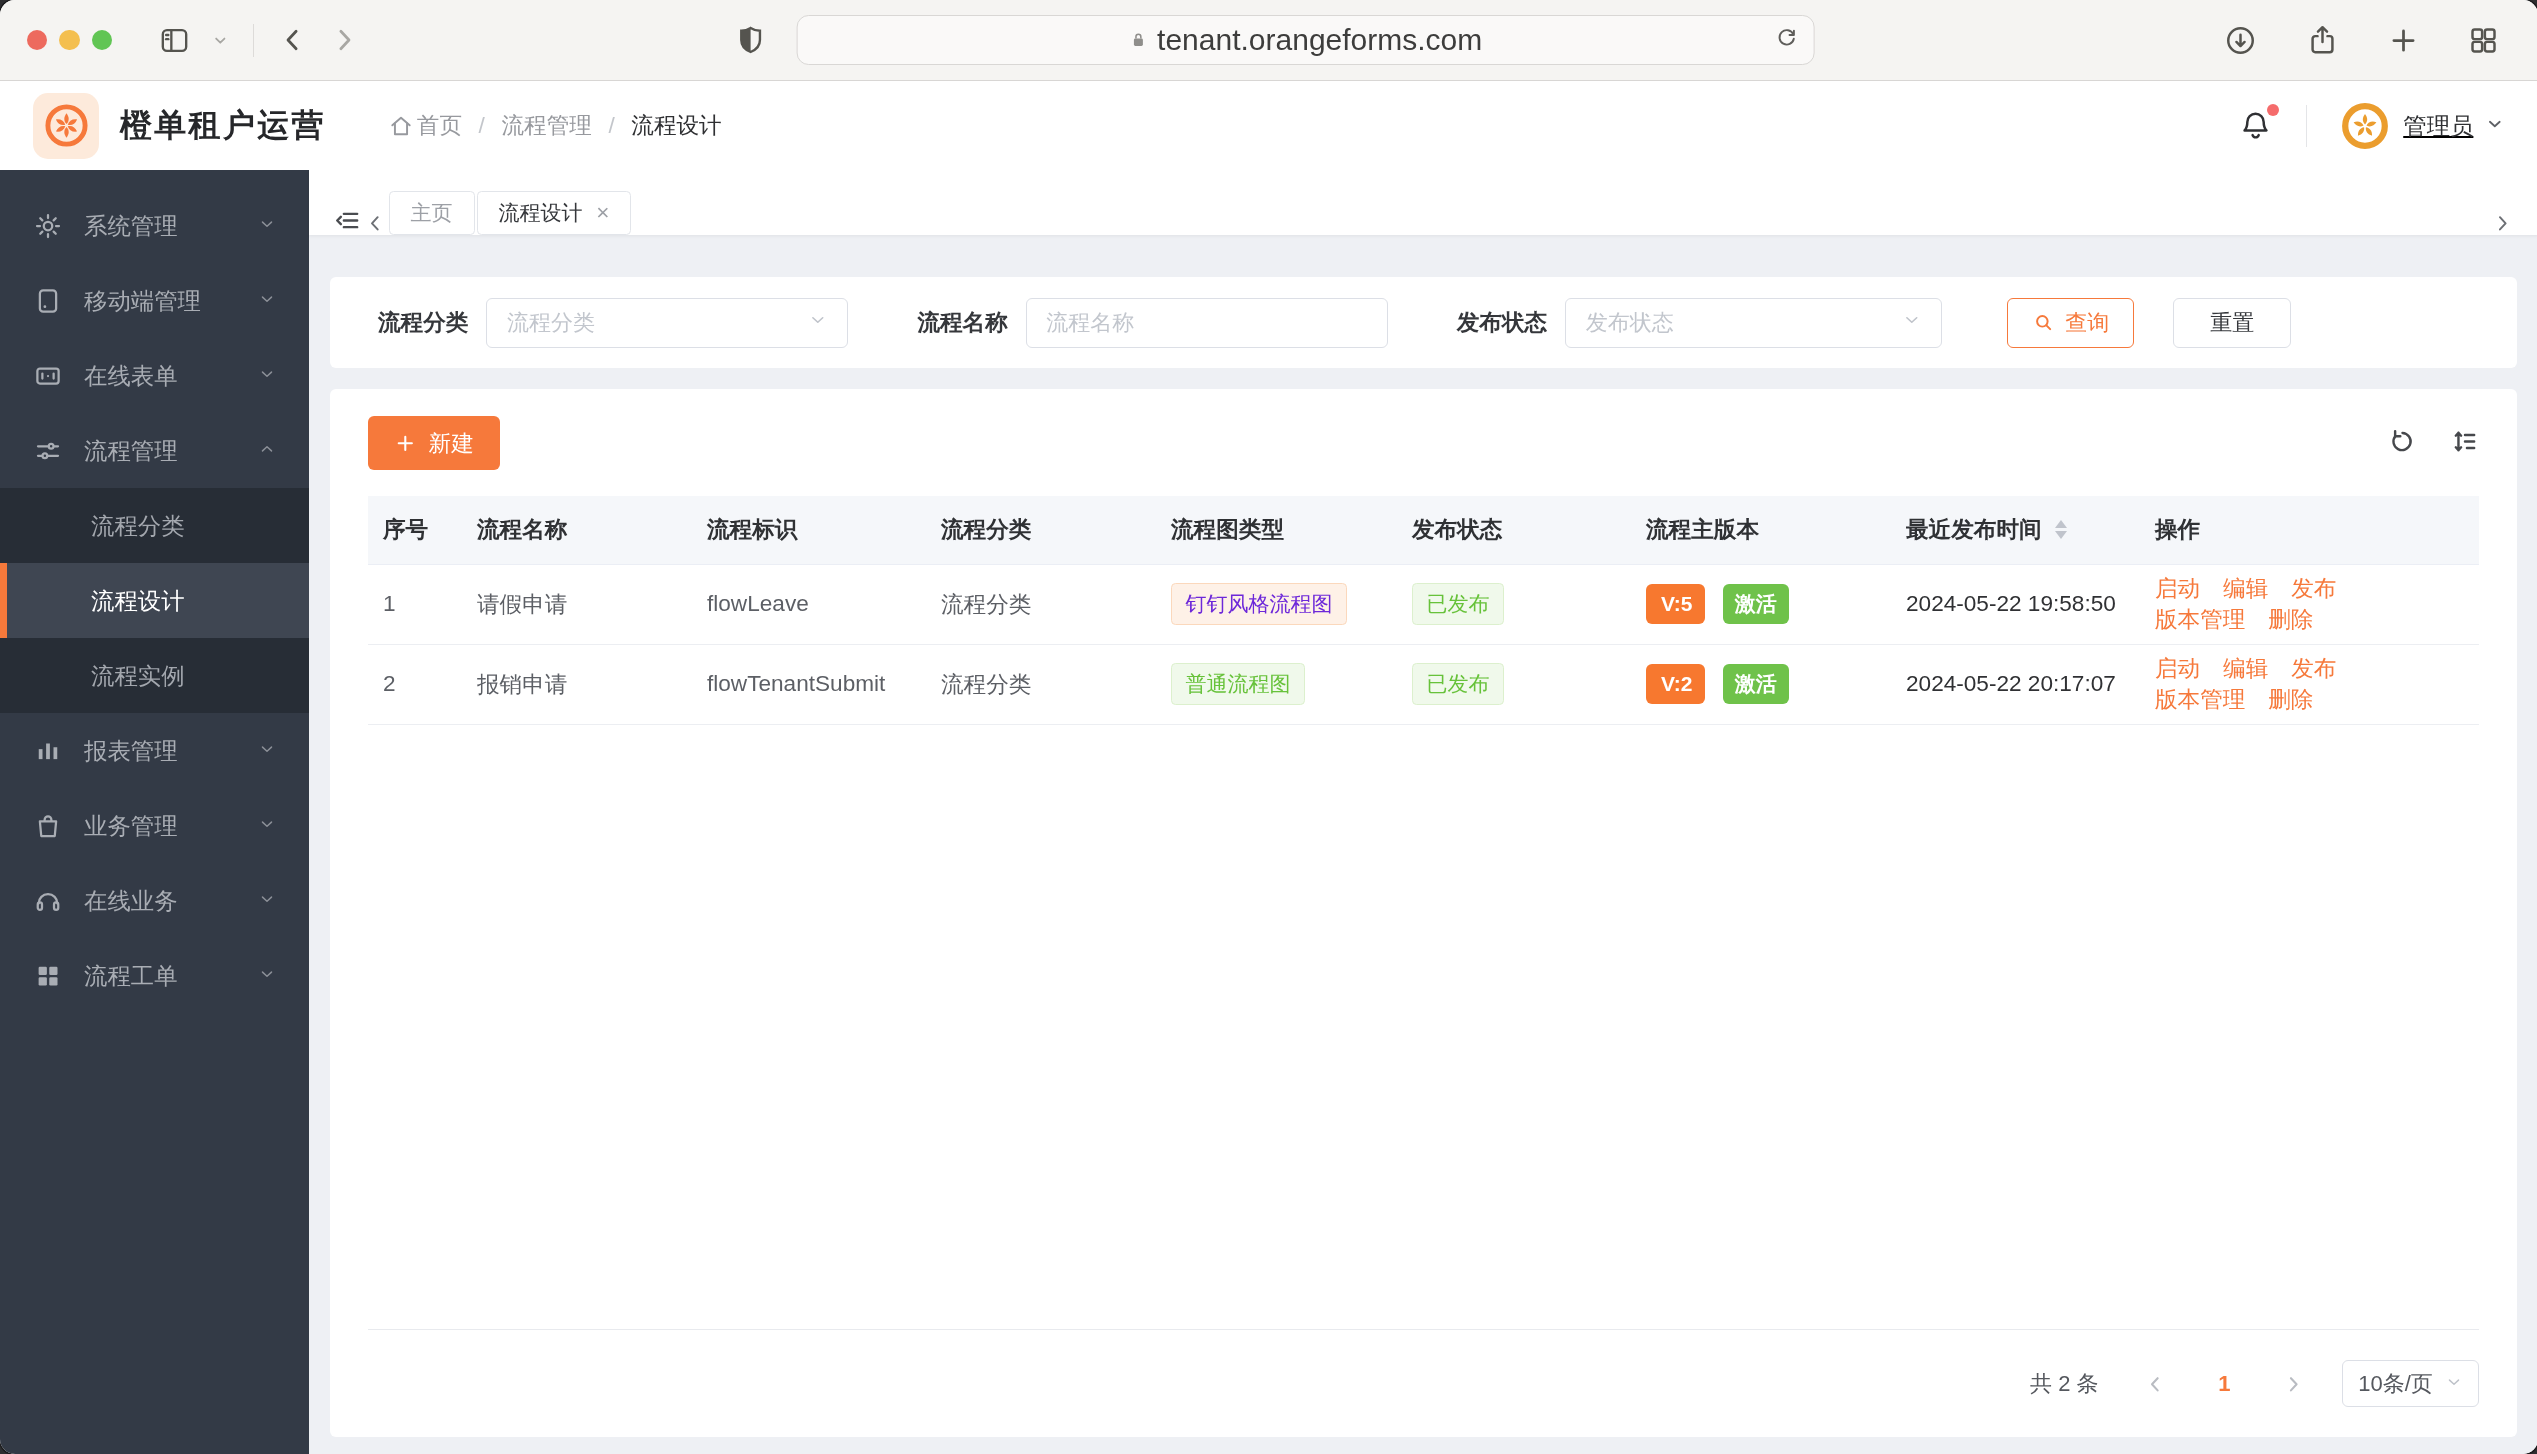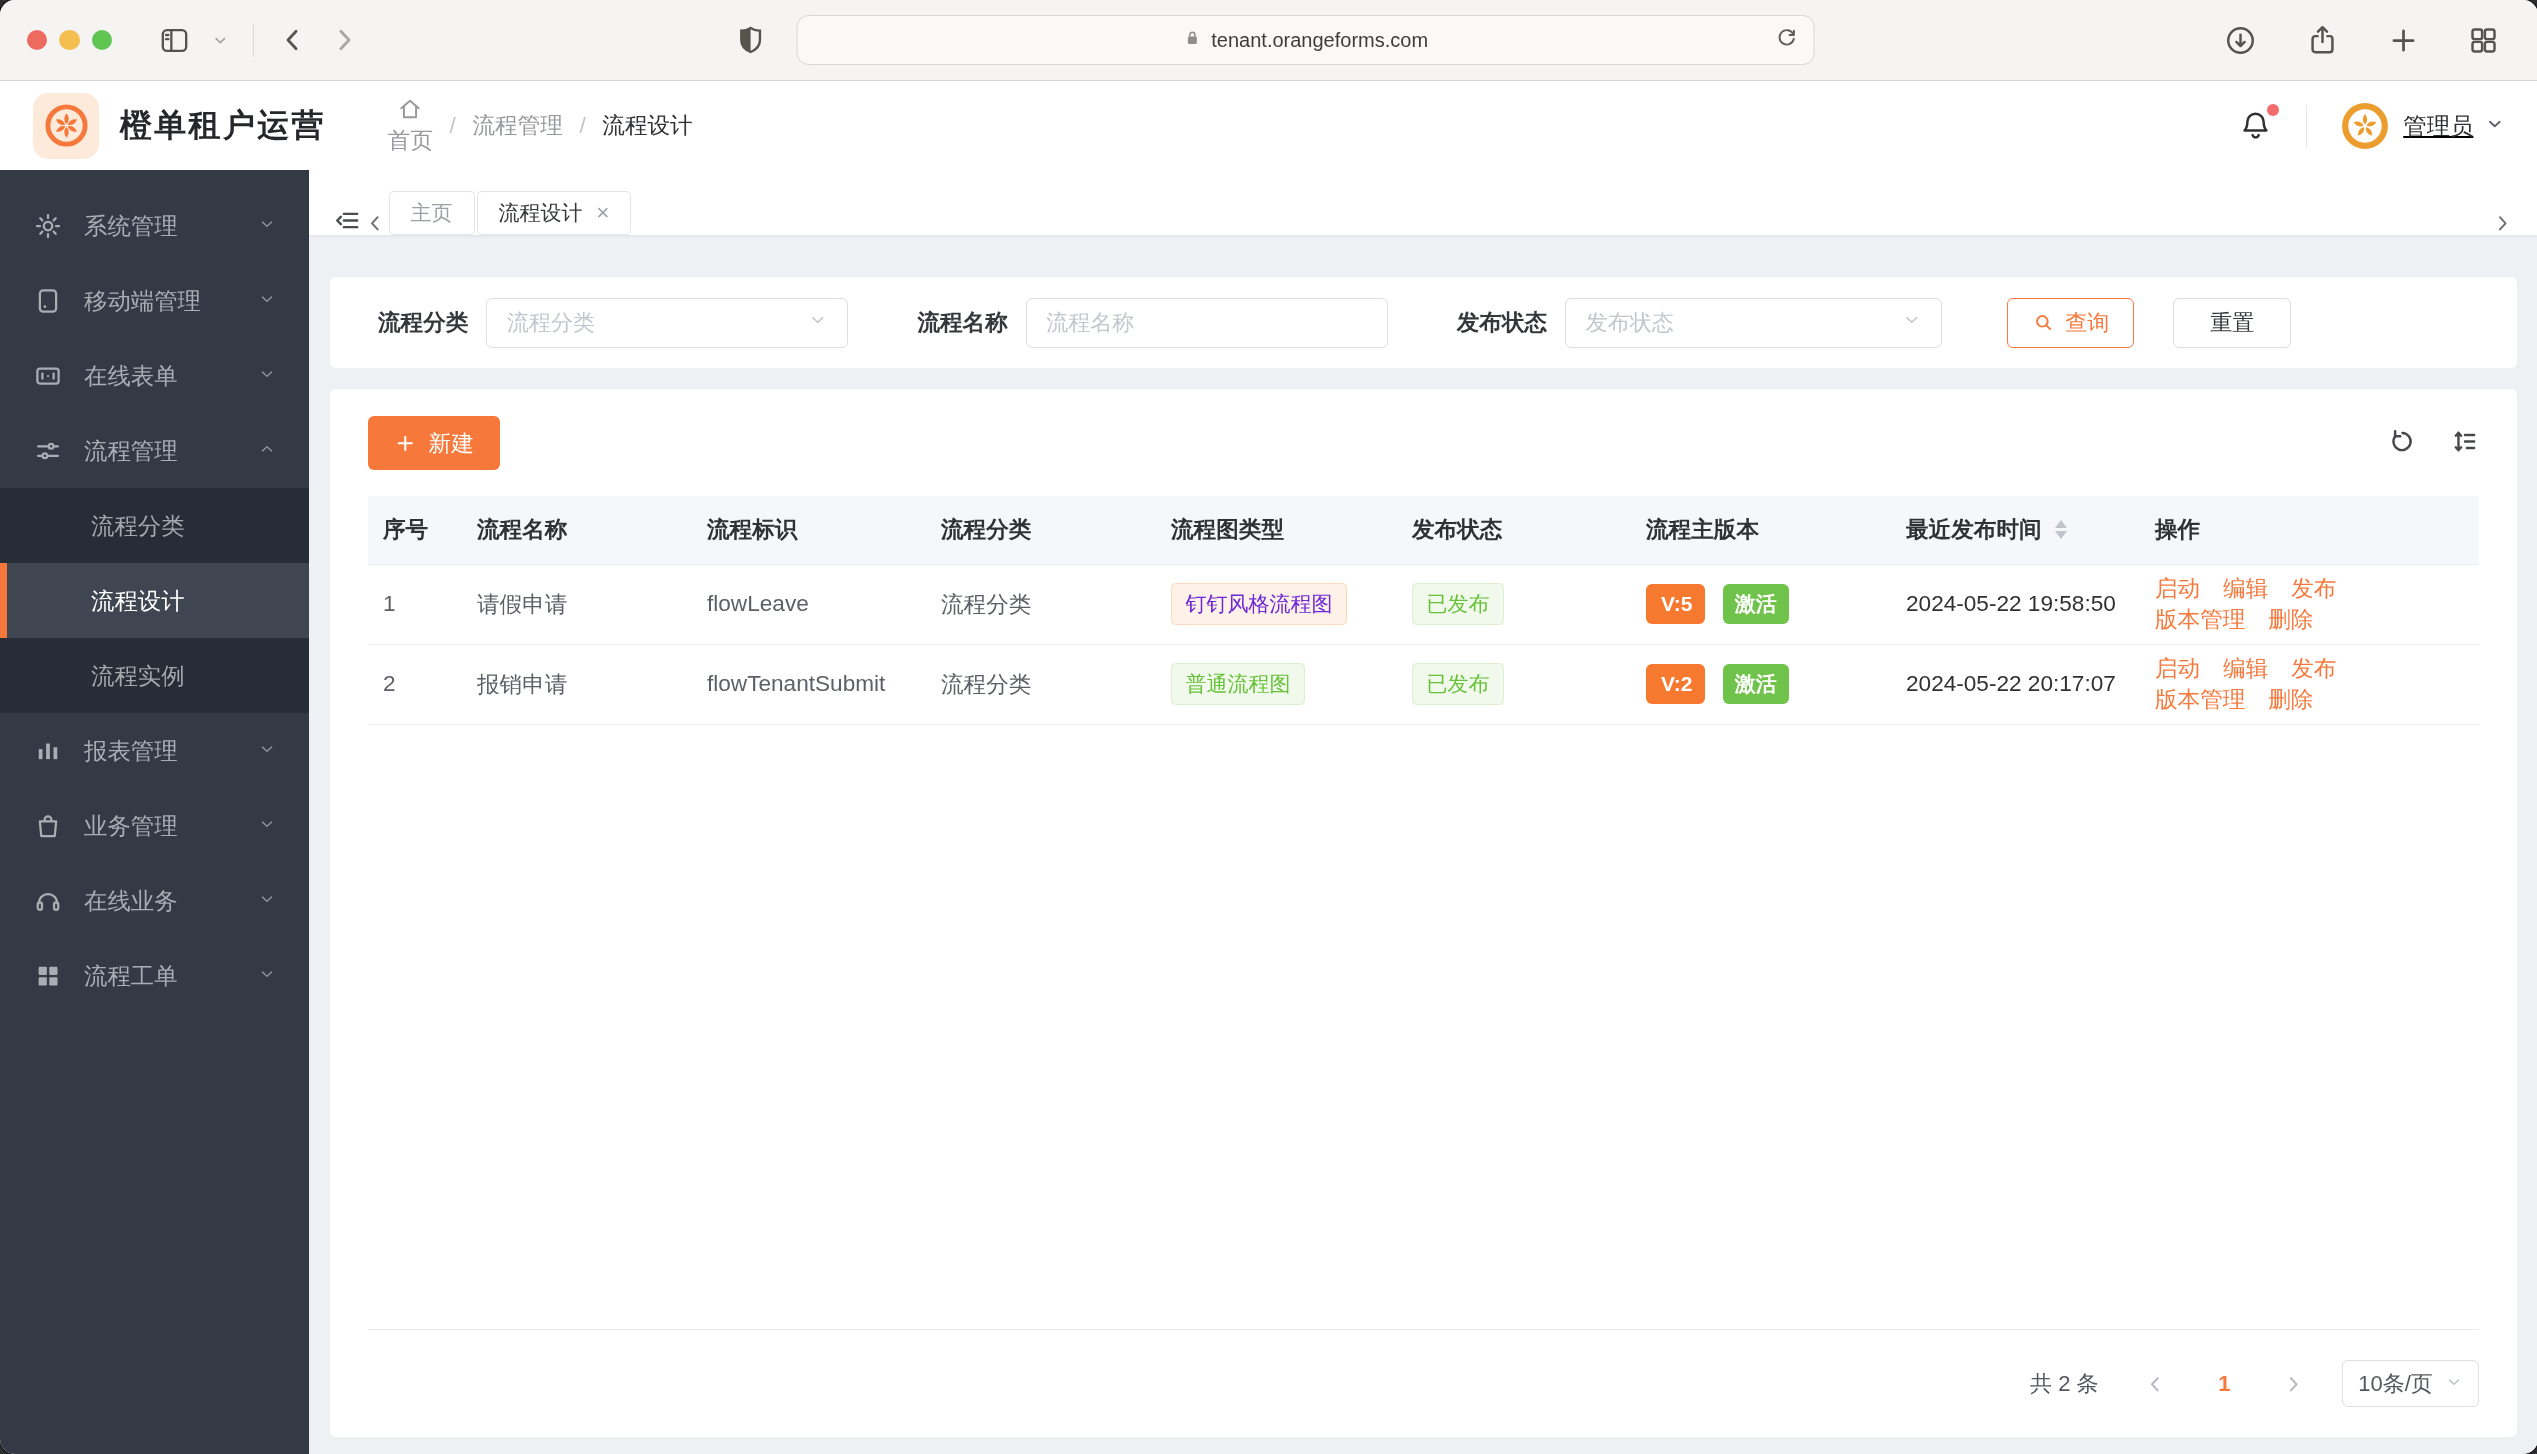--- a/index.html
+++ b/index.html
@@ -12,33 +12,33 @@
            display:flex; align-items:center; padding:0 27px; position:relative; flex:none;}
   .traffic{ display:flex; gap:12px; margin-right:35px;}
   .traffic span{ width:20.4px; height:20.4px; border-radius:50%; display:block;}
   .t-close{ background:#ed6a5e;} .t-min{ background:#f4bf4f;} .t-zoom{ background:#61c554;}
   .cbtn{ background:none; border:none; color:#55544f; display:inline-flex; align-items:center; justify-content:center; padding:0 10.6px; cursor:default;}
   .cbtn.dim{ color:#a8a7a3; }
   .cbtn svg{ display:block; }
   .chrome-sep{ width:0.8px; height:33px; background:#dddbd9; margin:0 13.6px;}
   .urlwrap{ position:absolute; left:50%; transform:translateX(-50%); display:flex; align-items:center; gap:19.6px;}
   .urlbar{ width:1018px; height:50px; background:#faf9f8; border:1.1px solid #d9d7d5; border-radius:12px;
-           display:flex; align-items:center; justify-content:center; position:relative; color:#3d3d3c; font-size:20px;}
+           display:flex; align-items:center; justify-content:center; position:relative; color:#3d3d3c; font-size:30px;}
   .urlbar .lock{ margin-right:9px; color:#8f8e8b;}
   .urlbar .reload{ position:absolute; right:15px; color:#5f5e5b;}
   .chrome-right{ margin-left:auto; display:flex; align-items:center; gap:26px; color:#55544f;}
 
   
   .app-header{ height:89px; background:#fff; display:flex; align-items:center; padding:0 33px; flex:none;}
   .logo{ width:66px; height:66px; border-radius:15px; background:#fdeadb; display:flex; align-items:center; justify-content:center; color:#f6793b;}
   .app-title{ font-size:32px; font-weight:700; color:#26272a; margin-left:21px; letter-spacing:2.3px;}
   .breadcrumb{ display:flex; align-items:center; gap:16.6px; margin-left:62px; font-size:22.6px; color:#97999e;}
   .breadcrumb .sep{ color:#c3c6cb; }
   .breadcrumb .current{ color:#2f3033; }
-  .bc-home{ display:flex; align-items:center; gap:3px; color:#97999e;flex-direction:column;}
+  .bc-home{ display:flex; align-items:center; gap:3px; color:#97999e;}
   .hdr-right{ margin-left:auto; display:flex; align-items:center;text-decoration:underline;}
   .bell{ position:relative; color:#2f3033; display:flex;}
   .bell .dot{ position:absolute; top:-4.5px; right:-6px; width:12px; height:12px; border-radius:50%; background:#f56c6c;}
   .hdr-div{ width:0.8px; height:42px; background:#e4e5e8; margin:0 33px;}
   .avatar{ width:50px; height:50px; border-radius:50%; display:flex; align-items:center; justify-content:center; color:#eb9d2e;}
   .user-name{ font-size:23.4px; color:#2f3033; margin:0 12px 0 13.6px;}
   .user-chev{ color:#5e6166;}
 
   
   .app-body{ flex:1; display:flex; min-height:0;}

